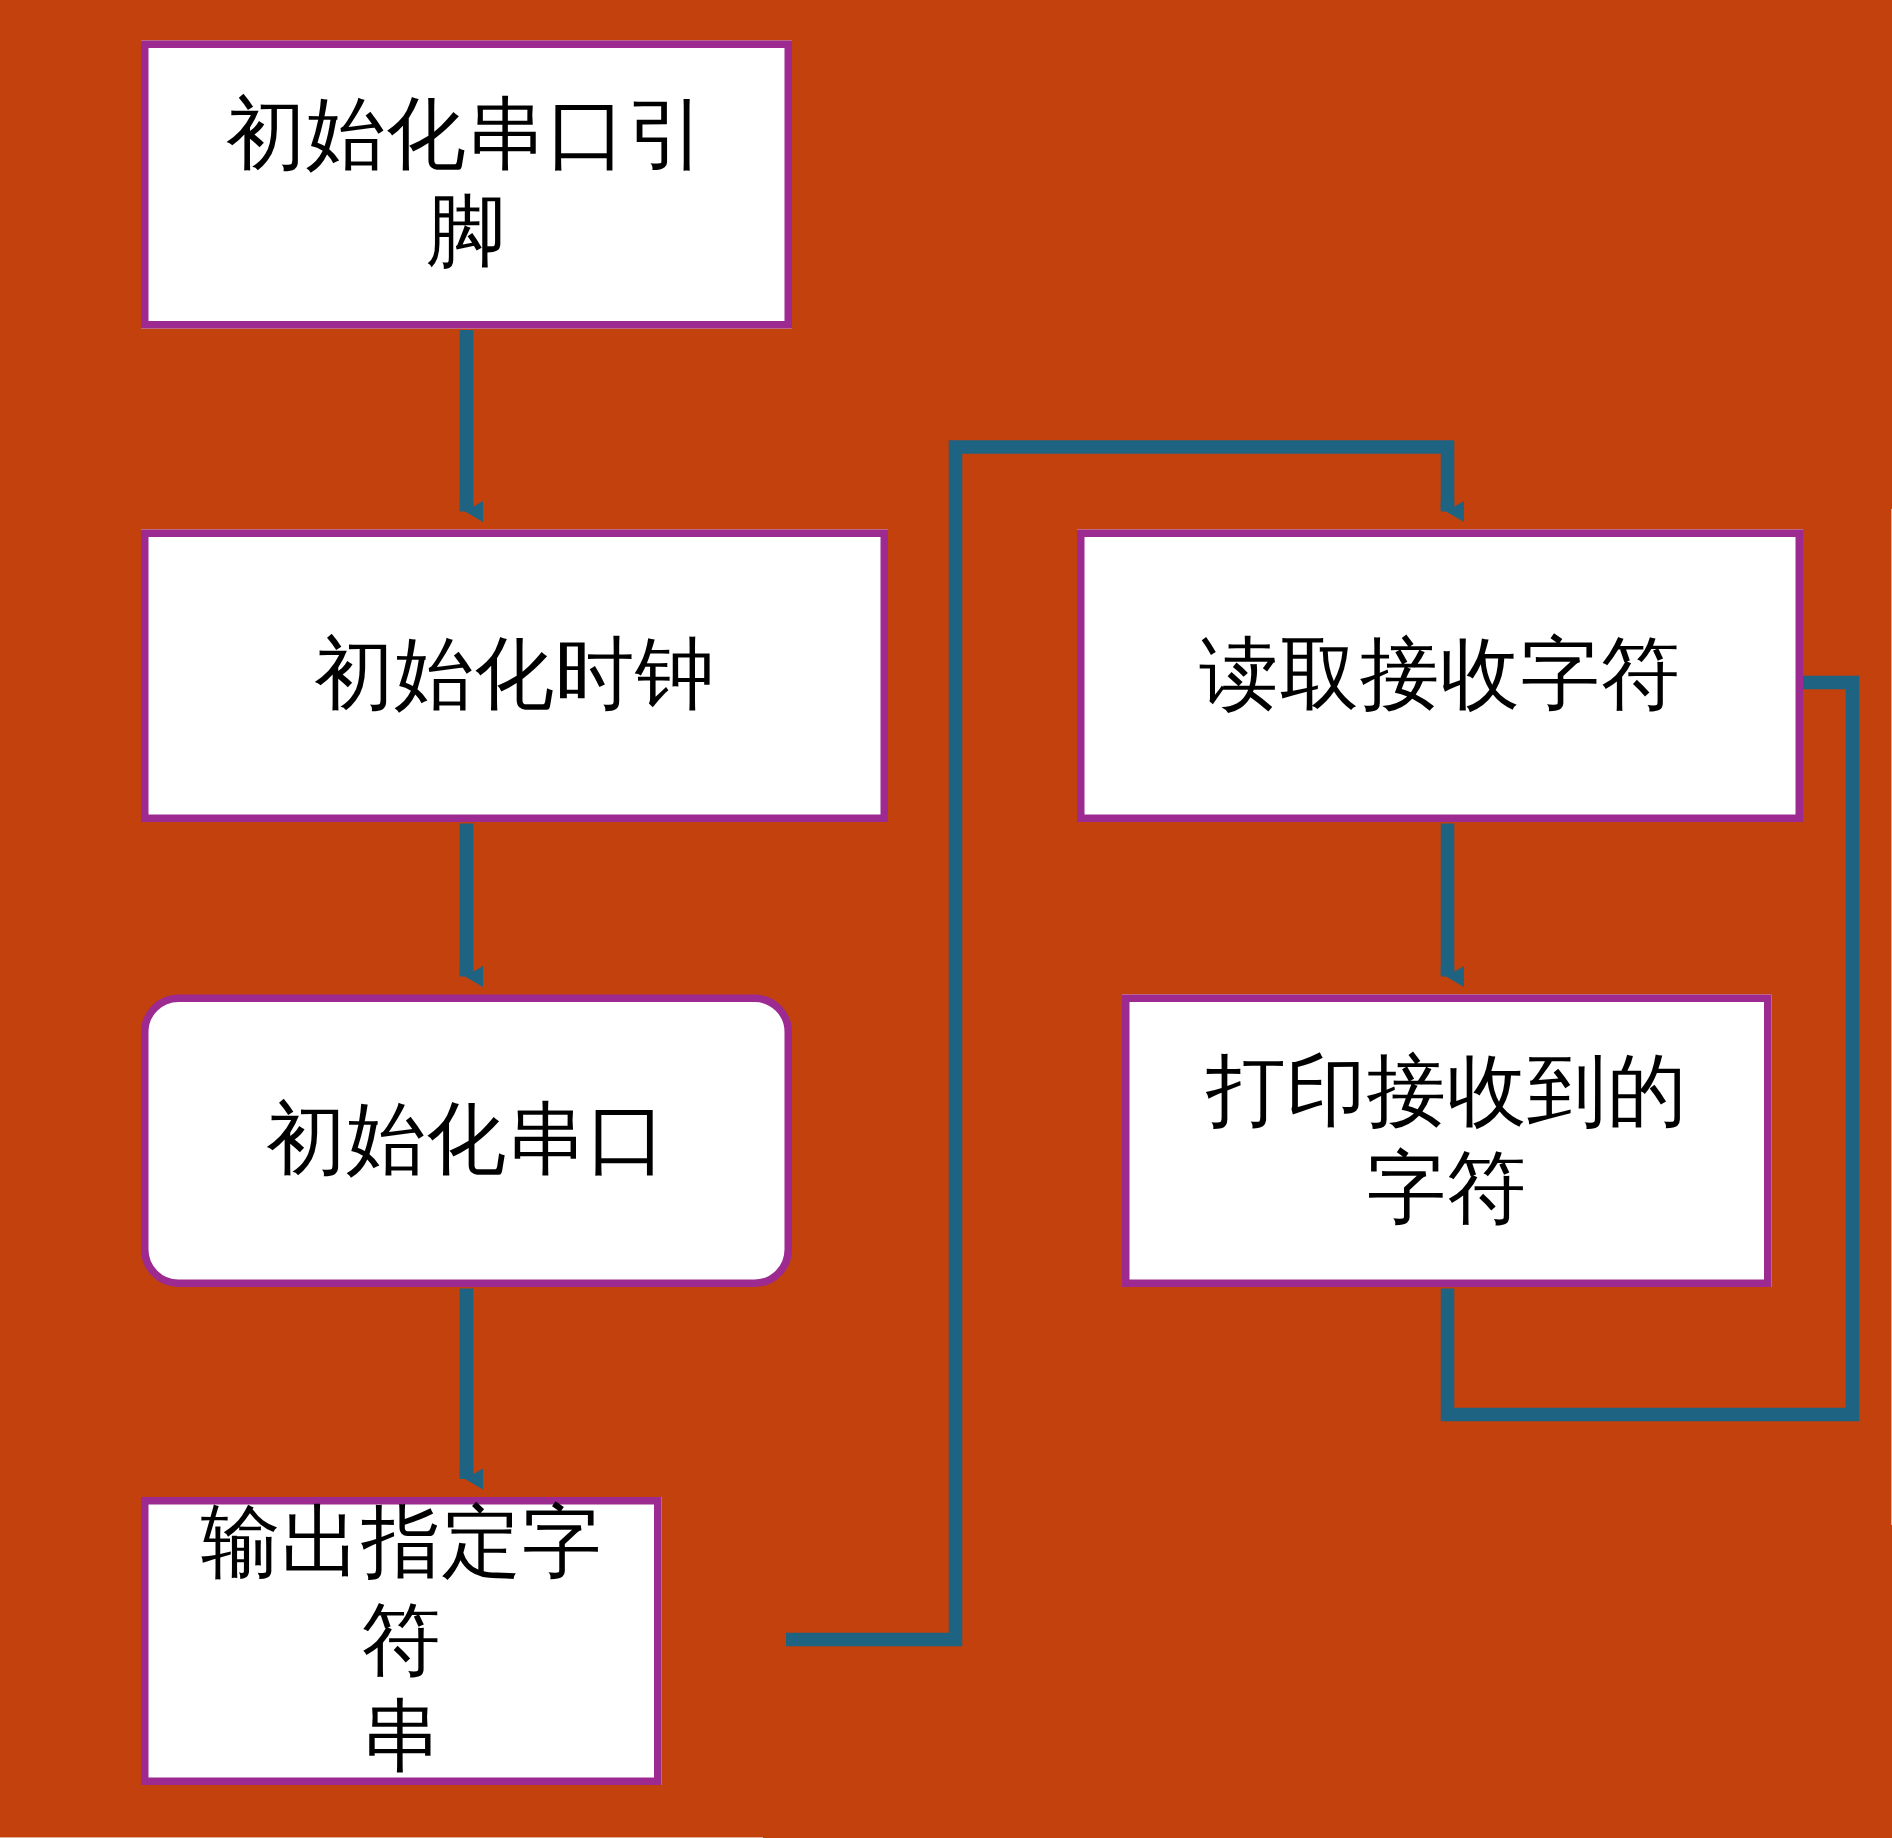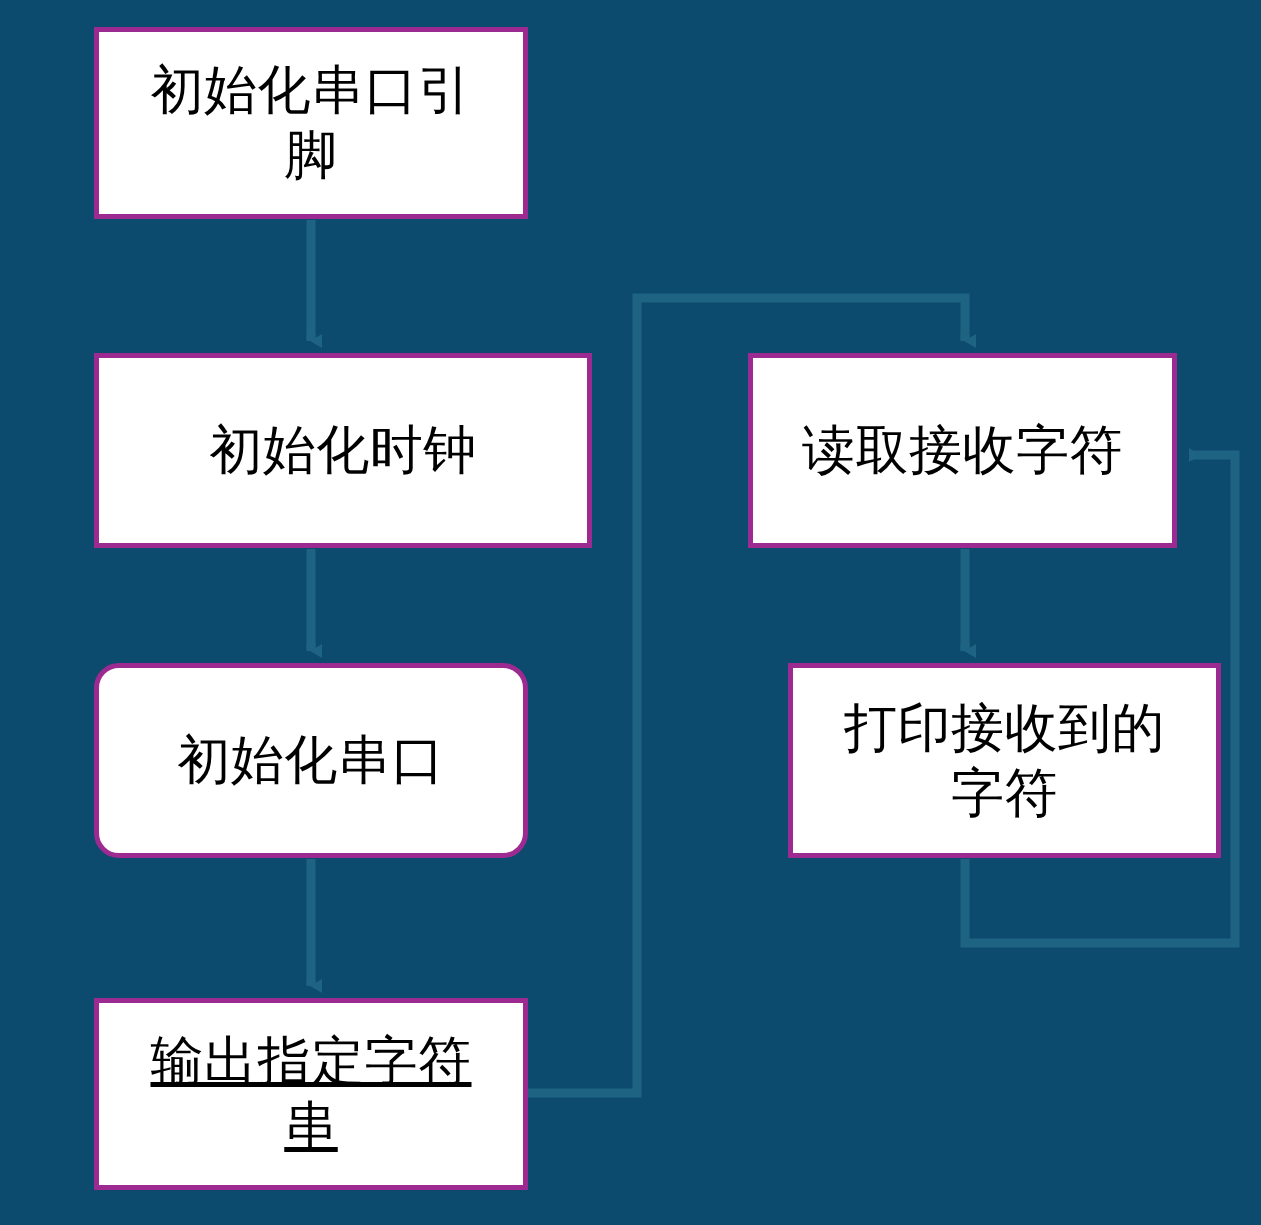--- a/index.html
+++ b/index.html
@@ -7,21 +7,21 @@
     padding: 0;
     background: #ffffff;
   }
   body {
     font-family: "DejaVu Sans", "Liberation Sans", sans-serif;
   }
   #canvas {
     position: relative;
     width: 1261px;
     height: 1225px;
-    background: #0c4a6e;
+    background: #c2410c;
     overflow: hidden;
   }
   .node {
     position: absolute;
     box-sizing: border-box;
     background: #ffffff;
     border: 5px solid #9C2A91;
     display: flex;
     align-items: center;
     justify-content: center;
@@ -35,23 +35,23 @@
     color: #000000;
     font-weight: 400;
     letter-spacing: 0.5px;
     padding: 0 14px;
     white-space: pre-wrap;
   }
   
   #node-init-pins   { left: 94px;  top: 27px;   width: 434px; height: 192px; }
   #node-init-clock  { left: 94px;  top: 353px;  width: 498px; height: 195px; }
   #node-init-uart   { left: 94px;  top: 663px;  width: 434px; height: 195px; border-radius: 25px; }
-  #node-output-str  { left: 94px;  top: 998px;  width: 434px; height: 192px; text-decoration: underline; }
-  #node-read-char   { left: 748px; top: 353px;  width: 429px; height: 195px; }
-  #node-print-char  { left: 748px; top: 663px;  width: 433px; height: 195px; margin-left: 40px; }
+  #node-output-str  { left: 94px;  top: 998px;  width: 347px; height: 192px; }
+  #node-read-char   { left: 718px; top: 353px;  width: 484px; height: 195px; }
+  #node-print-char  { left: 748px; top: 663px;  width: 433px; height: 195px; }
 
   #edges {
     position: absolute;
     left: 0;
     top: 0;
     width: 1261px;
     height: 1225px;
     z-index: 1;
     pointer-events: none;
   }

